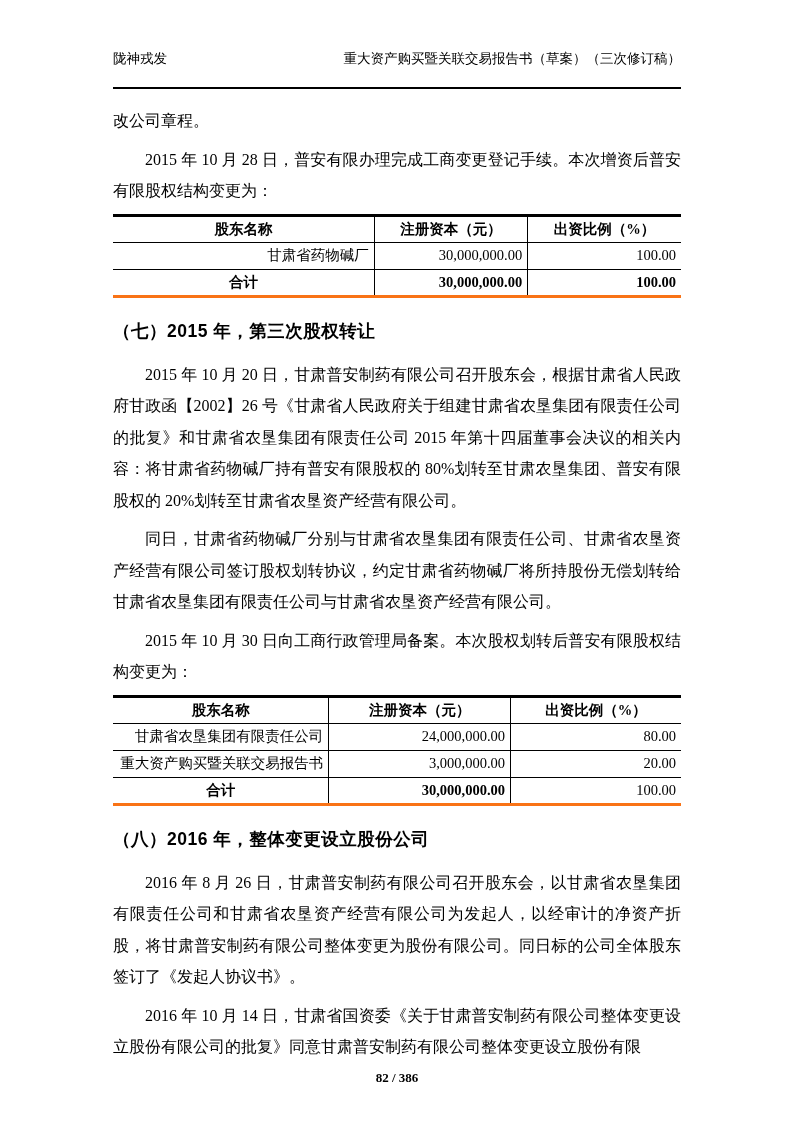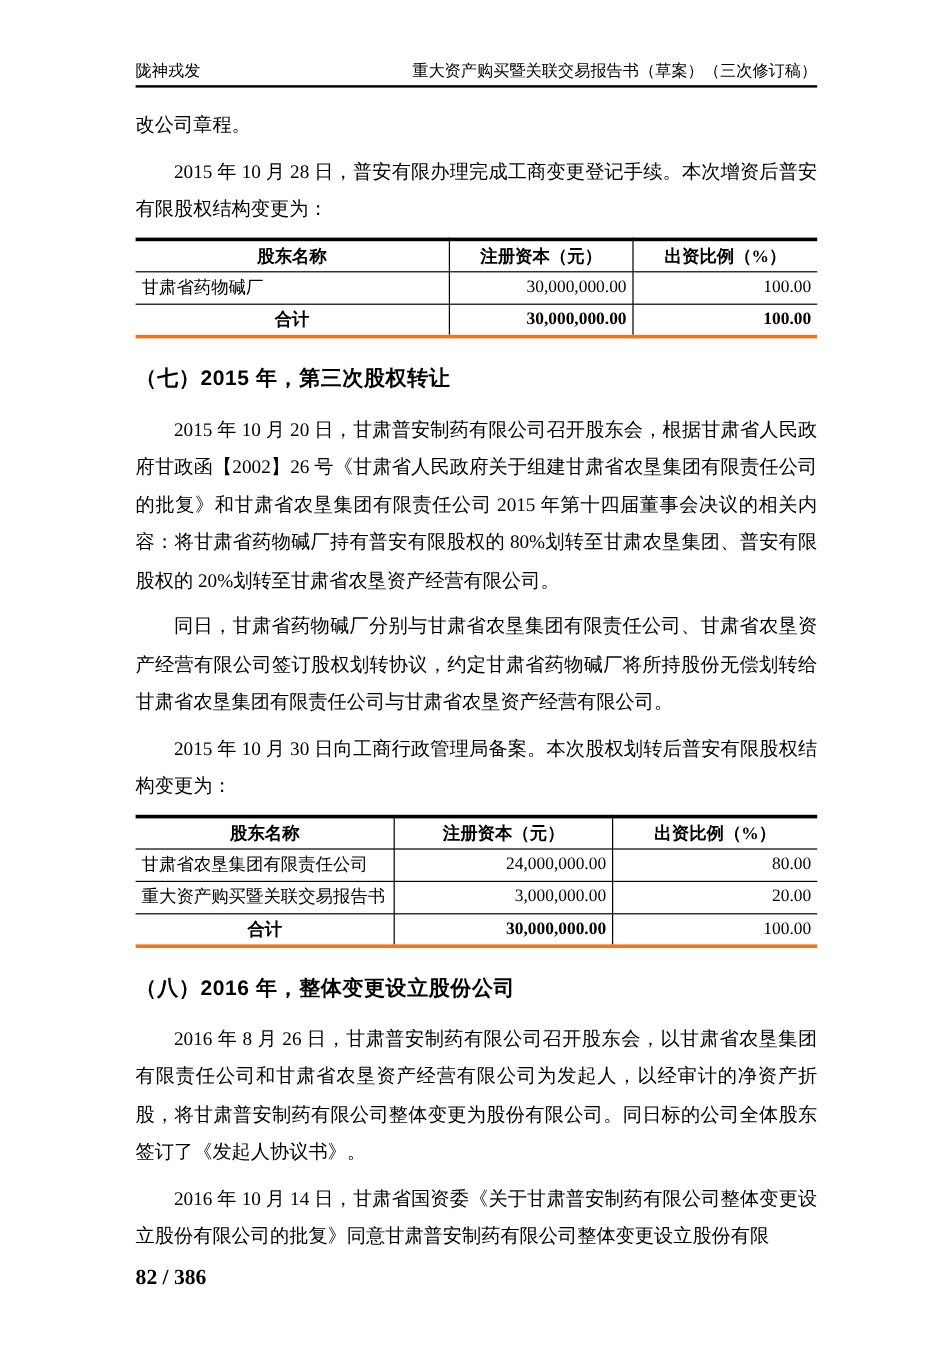--- a/index.html
+++ b/index.html
@@ -14,21 +14,21 @@
     width: 793px; height: 1122px;
     padding: 50px 112px 0 113px;
     overflow: hidden;
   }
   
   .page-header {
     display: flex;
     justify-content: space-between;
     align-items: flex-end;
     font-size: 13.5px;
-    padding-bottom: 3px;
+    padding-bottom: 19px;
     border-bottom: 2px solid #000;
   }
   .page-header .hdr-left  { white-space: nowrap; }
   .page-header .hdr-right { white-space: nowrap; }
 
   
   .content { margin-top: 16px; }
   .para {
     font-size: 16px;
     line-height: 31.5px;
@@ -59,34 +59,34 @@
   }
   table.doc-table th, table.doc-table td {
     border: 1px solid #000;
     height: 27px;
     padding: 2px 5px;
     vertical-align: middle;
   }
   table.doc-table th:first-child, table.doc-table td:first-child { border-left: none; }
   table.doc-table th:last-child,  table.doc-table td:last-child  { border-right: none; }
   table.doc-table th { font-weight: bold; text-align: center; }
-  td.cell-name  { text-align: left; margin-left: 28px; }
+  td.cell-name  { text-align: right; margin-left: 28px; }
   td.cell-num   { text-align: right; }
   tr.total-row td { font-weight: bold; }
   tr.total-row td.cell-center { text-align: center; }
   tr.total-row td.weight-normal { font-weight: normal; }
 
   
   .tbl1 col.c1 { width: 46%; } .tbl1 col.c2 { width: 27%; } .tbl1 col.c3 { width: 27%; }
   .tbl2 col.c1 { width: 38%; } .tbl2 col.c2 { width: 32%; } .tbl2 col.c3 { width: 30%; }
 
   
   .page-footer {
-    text-align: left;
-    font-size: 18px;
+    text-align: center;
+    font-size: 13px;
     font-weight: bold;
     margin-top: 3px;
   }
 </style>
 </head>
 <body>
 
 <div class="page">
 
   <div class="page-header">

